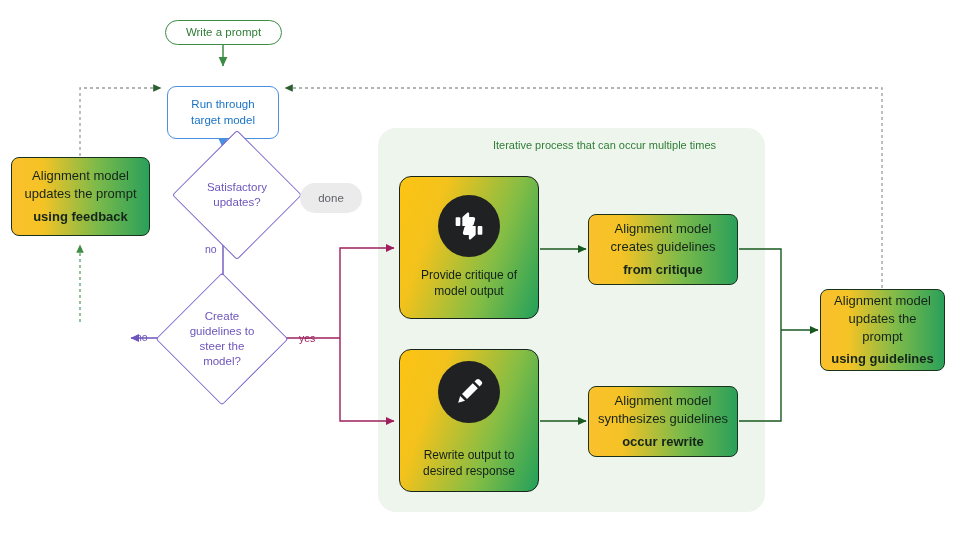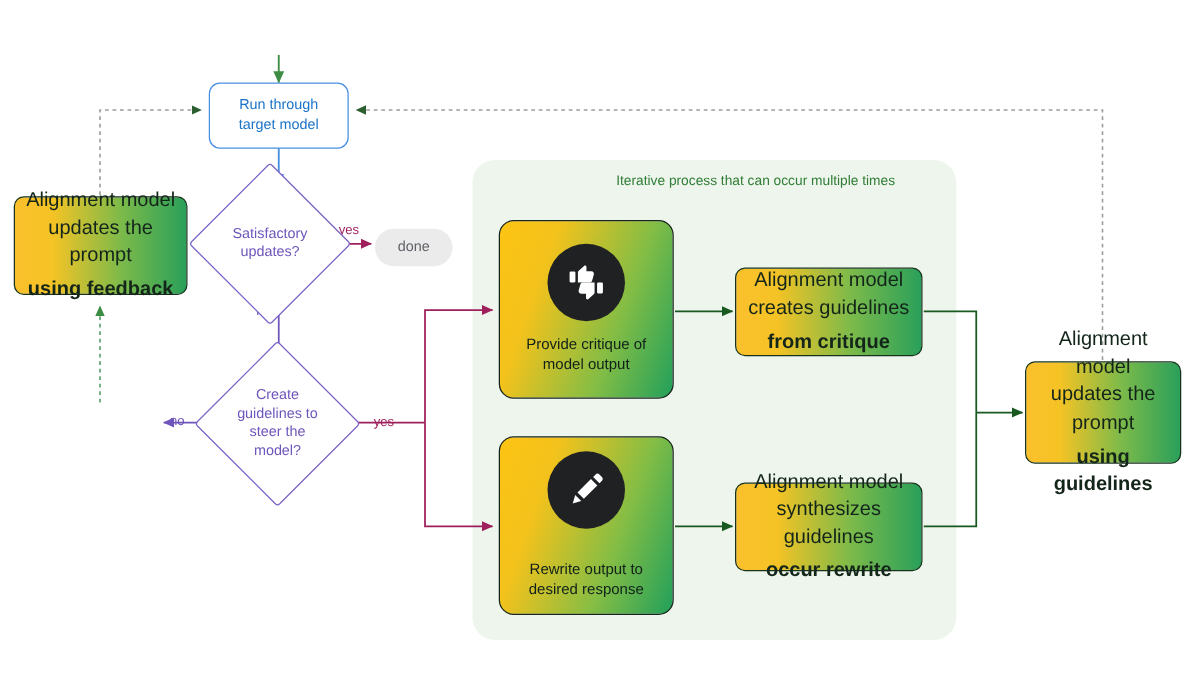--- a/index.html
+++ b/index.html
@@ -12,35 +12,35 @@
         align-items:center;justify-content:center;text-align:center;}
 
   
   .pill{border:1.4px solid #3c8c43;border-radius:999px;color:#2f7d36;
         font-size:11.5px;line-height:1.25;background:#ffffff;}
   .pill-grey{border:none;border-radius:999px;background:#ebebeb;color:#5f6368;
              font-size:11.5px;}
 
   
   .blue-box{border:1.3px solid #4a90e2;border-radius:9px;background:#ffffff;
-            color:#1a73c7;font-size:11.5px;line-height:1.35;}
+            color:#1a73c7;font-size:11.5px;line-height:1.35;margin-top:20px;}
 
   
   .diamond{position:absolute;}
   .diamond .shape{position:absolute;left:0;top:0;width:100%;height:100%;
         background:#ffffff;border:1.2px solid #7b62c9;
         transform:rotate(45deg);border-radius:3px;box-sizing:border-box;}
   .diamond .dlabel{position:absolute;left:0;top:0;width:100%;height:100%;
         display:flex;align-items:center;justify-content:center;text-align:center;
         color:#6e55bb;font-size:11.5px;line-height:1.3;}
 
   
   .grad{border-radius:8px;border:1.1px solid #17331c;
         background:linear-gradient(90deg,#fbc02d 0%,#f5c325 22%,#7cba4a 62%,#2aa05a 100%);
-        color:#14251a;font-size:16px;line-height:1.38;padding:6px 8px;}
+        color:#14251a;font-size:13px;line-height:1.38;padding:6px 8px;}
   .grad .b{font-weight:bold;margin-top:5px;}
   .grad-big{border-radius:12px;border:1.2px solid #16241b;
         background:linear-gradient(110deg,#fdc413 0%,#f3c21c 26%,#83bd45 66%,#22a05b 100%);
         color:#11211a;font-size:12px;line-height:1.32;}
   .grad-big .cap{font-weight:normal;margin-top:11px;}
 
   
   .icocirc{width:62px;height:62px;border-radius:50%;background:#1f2123;
            display:flex;align-items:center;justify-content:center;}
 
@@ -110,27 +110,30 @@
 
     <path d="M80,322 L80,245" stroke="#5aa06a" stroke-width="1.3" fill="none" stroke-dasharray="3,3" marker-end="url(#ahGreenS)"></path>
     <path d="M80,156 L80,88 L161,88" stroke="#9aa09a" stroke-width="1.3" fill="none" stroke-dasharray="3,3" marker-end="url(#ahGreenD)"></path>
   </svg>
 
   <div class="edge-label lab-yes" style="left:271px;top:178px;">yes</div>
   <div class="edge-label lab-no" style="left:205px;top:243px;">no</div>
   <div class="edge-label lab-yes" style="left:299px;top:332px;">yes</div>
   <div class="edge-label lab-no" style="left:136px;top:331px;">no</div>
 
+  <div class="node pill" style="left:165px;top:20px;width:117px;height:25px;">
+    <span>Write a prompt</span>
+  </div>
 
   <div class="node blue-box" style="left:167px;top:66px;width:112px;height:53px;">
     <span>Run through</span>
     <span>target model</span>
   </div>
 
-  <div class="diamond" style="left:170px;top:149px;width:92px;height:92px;">
+  <div class="diamond" style="left:191px;top:149px;width:92px;height:92px;">
     <div class="shape"></div>
     <div class="dlabel">
       <div>
         <div>Satisfactory</div>
         <div>updates?</div>
       </div>
     </div>
   </div>
 
   <div class="node pill-grey" style="left:300px;top:183px;width:62px;height:30px;">

